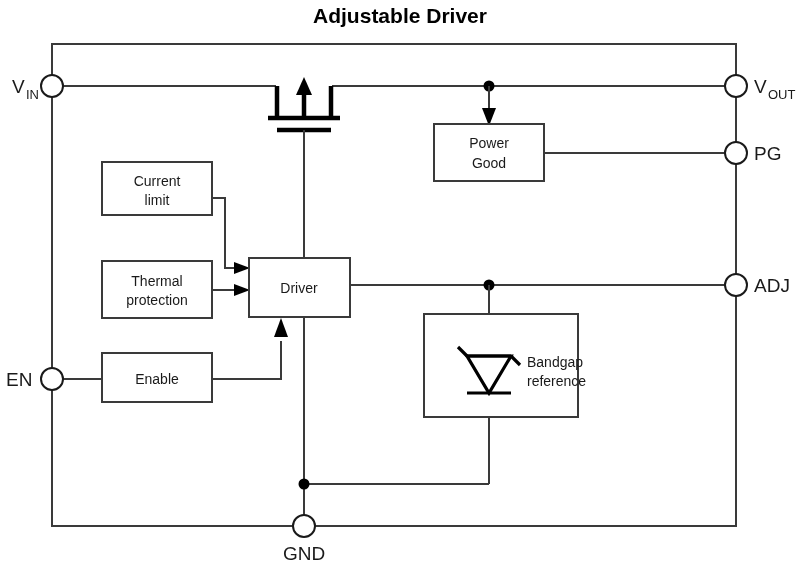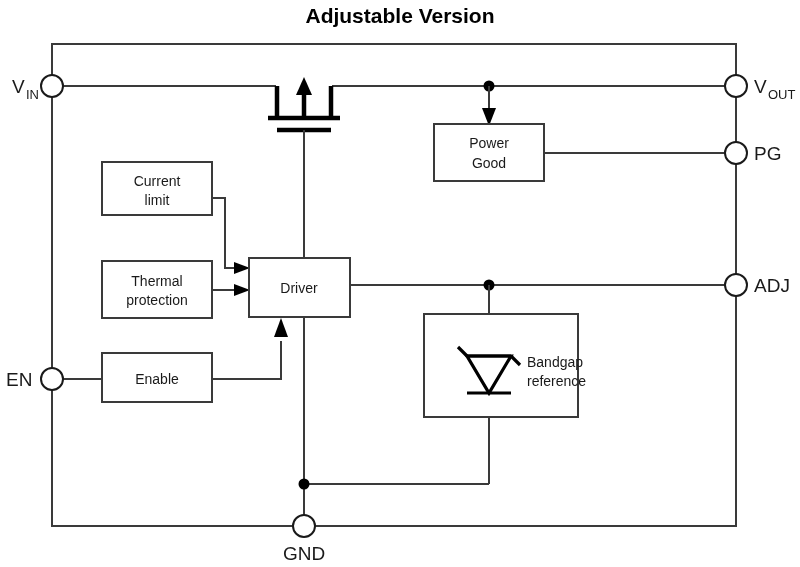--- a/index.html
+++ b/index.html
@@ -70,21 +70,21 @@
     fill: none;
     stroke-linejoin: miter;
   }
 </style>
 </head>
 <body>
 
 <div id="page">
 
   <div style="position:absolute; left:0; top:4px; width:800px; text-align:center;">
-    <span class="title-text" style="font-size:21px; font-weight:bold;">Adjustable Version</span>
+    <span class="title-text" style="font-size:21px; font-weight:bold;">Adjustable Driver</span>
   </div>
 
   <svg width="800" height="567" viewBox="0 0 800 567">
 
     <rect x="52" y="44" width="684" height="482" class="boxline"></rect>
 
     <line x1="52" y1="86" x2="276" y2="86" class="wire"></line>
 
     <line x1="332" y1="86" x2="736" y2="86" class="wire"></line>
 

